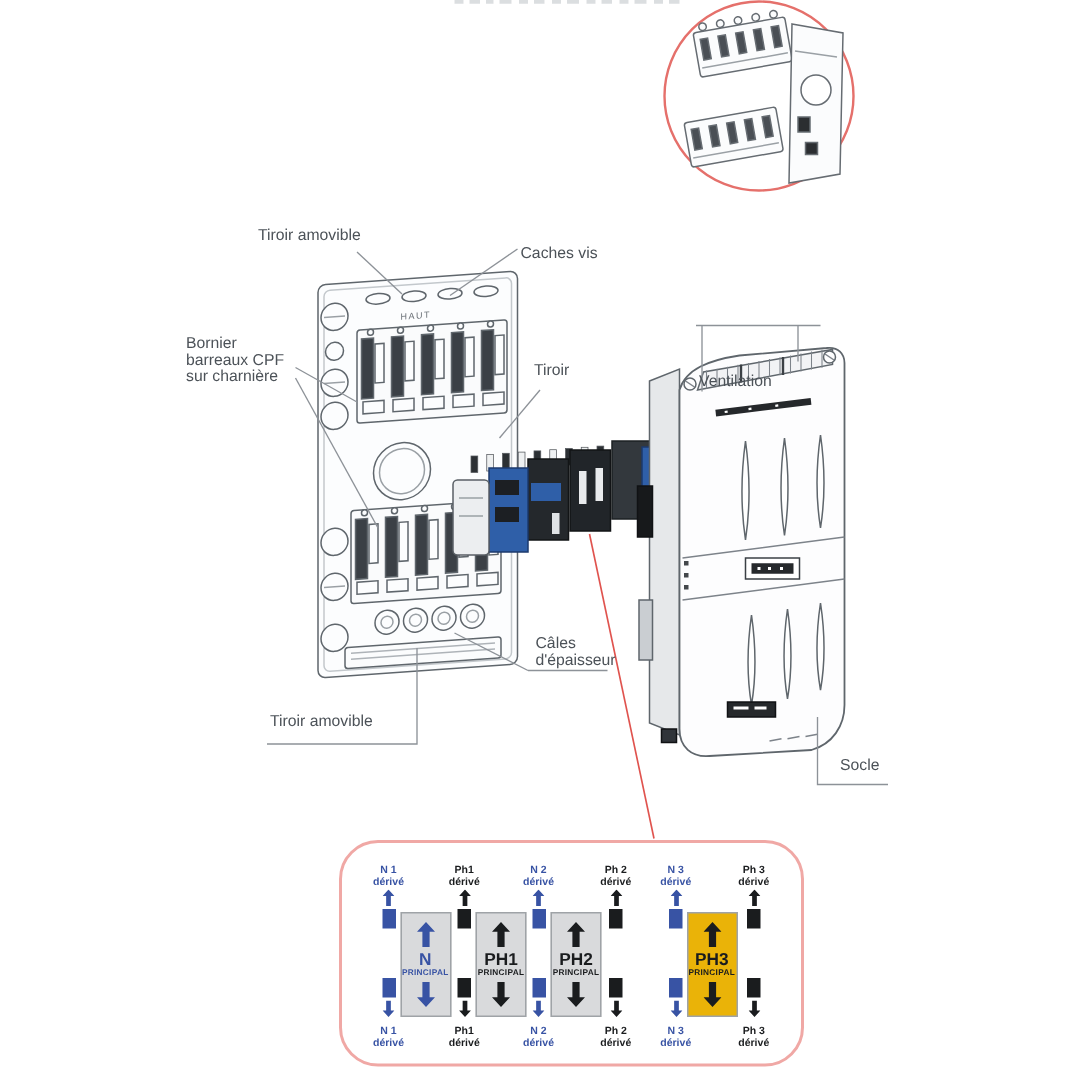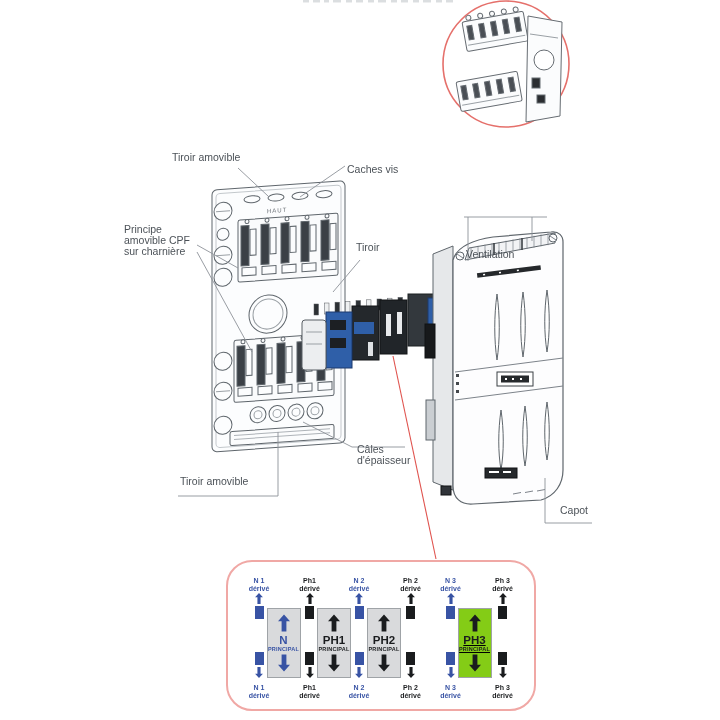--- a/index.html
+++ b/index.html
@@ -269,32 +269,32 @@
     <polyline points="178,496 278,496 278,432"></polyline>
     <polyline points="592,523 545,523 545,478"></polyline>
   </g>
 
   <line x1="393" y1="356" x2="436" y2="559" stroke="#e0534e" stroke-width="1.1"></line>
 </svg>
 
   <div class="lbl" style="left:172px;top:152px;">Tiroir amovible</div>
   <div class="lbl" style="left:347px;top:164px;">Caches vis</div>
   <div class="lbl" style="left:124px;top:224px;">
-    <div>Principe</div>
-    <div>amovible CPF</div>
+    <div>Bornier</div>
+    <div>barreaux CPF</div>
     <div>sur charnière</div>
   </div>
   <div class="lbl" style="left:356px;top:242px;">Tiroir</div>
   <div class="lbl" style="left:466px;top:203px;margin-top:46px;">Ventilation</div>
-  <div class="lbl" style="left:357px;top:444px;">
+  <div class="lbl" style="left:357px;top:424px;">
     <div>Câles</div>
     <div>d'épaisseur</div>
   </div>
   <div class="lbl" style="left:180px;top:476px;">Tiroir amovible</div>
-  <div class="lbl" style="left:560px;top:505px;">Capot</div>
+  <div class="lbl" style="left:560px;top:505px;">Socle</div>
 
 
   <div id="bornier-box">
     <div id="bornier-columns">
         <div class="tap-col" style="left: 12px;">
           <div class="tap-label" style="color: rgb(56, 83, 164);">
             <div>N 1</div>
             <div>dérivé</div>
           </div>
           <svg viewBox="0 0 10 14" width="8" height="11">
@@ -417,21 +417,21 @@
           <div class="tap-rect" style="background: rgb(56, 83, 164);"></div>
           <svg viewBox="0 0 10 14" width="8" height="11">
             <path d="M5 14 L0 8.5 L3 8.5 L3 0 L7 0 L7 8.5 L10 8.5 Z" fill="#3853a4"></path>
           </svg>
           <div class="tap-label" style="color: rgb(56, 83, 164);">
             <div>N 3</div>
             <div>dérivé</div>
           </div>
         </div>
         <div class="bus-col" style="left: 229.5px;">
-          <div class="bus-box" style="background: #84cc16; border-color: rgb(159, 163, 167); text-decoration: underline;">
+          <div class="bus-box" style="background: #eab308; border-color: rgb(159, 163, 167);">
             <svg viewBox="0 0 10 14" width="12" height="22">
               <path d="M5 0 L10 5.5 L7 5.5 L7 14 L3 14 L3 5.5 L0 5.5 Z" fill="#1a1c1e"></path>
             </svg>
             <div class="bus-name" style="color: rgb(26, 28, 30);">PH3</div>
             <div class="bus-sub" style="color: rgb(26, 28, 30);">PRINCIPAL</div>
             <svg viewBox="0 0 10 14" width="12" height="22">
               <path d="M5 14 L0 8.5 L3 8.5 L3 0 L7 0 L7 8.5 L10 8.5 Z" fill="#1a1c1e"></path>
             </svg>
           </div>
         </div>

